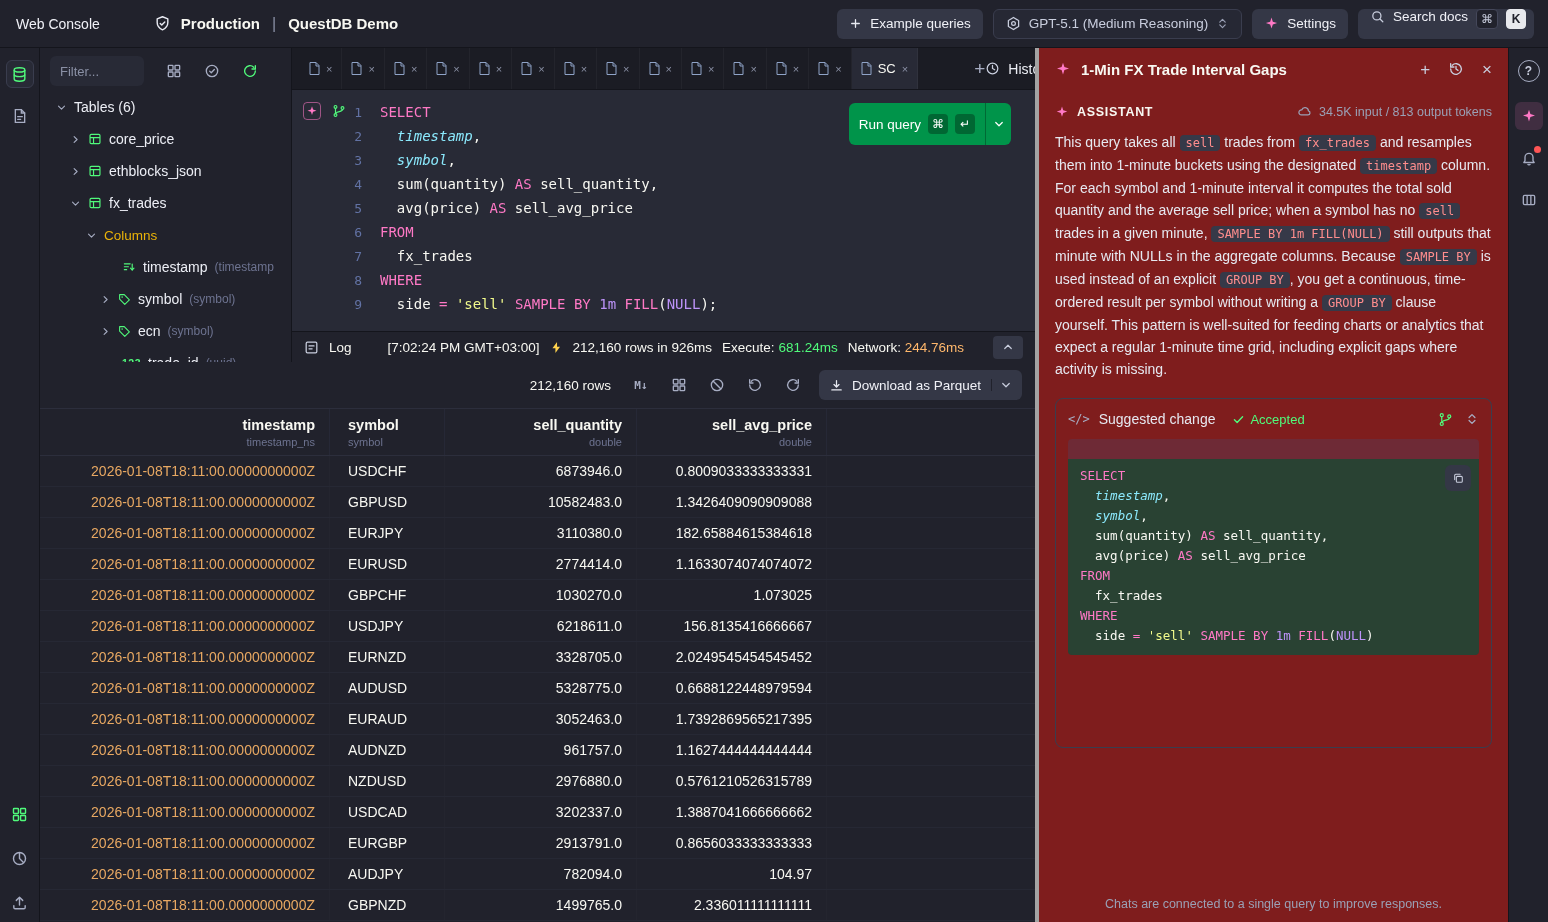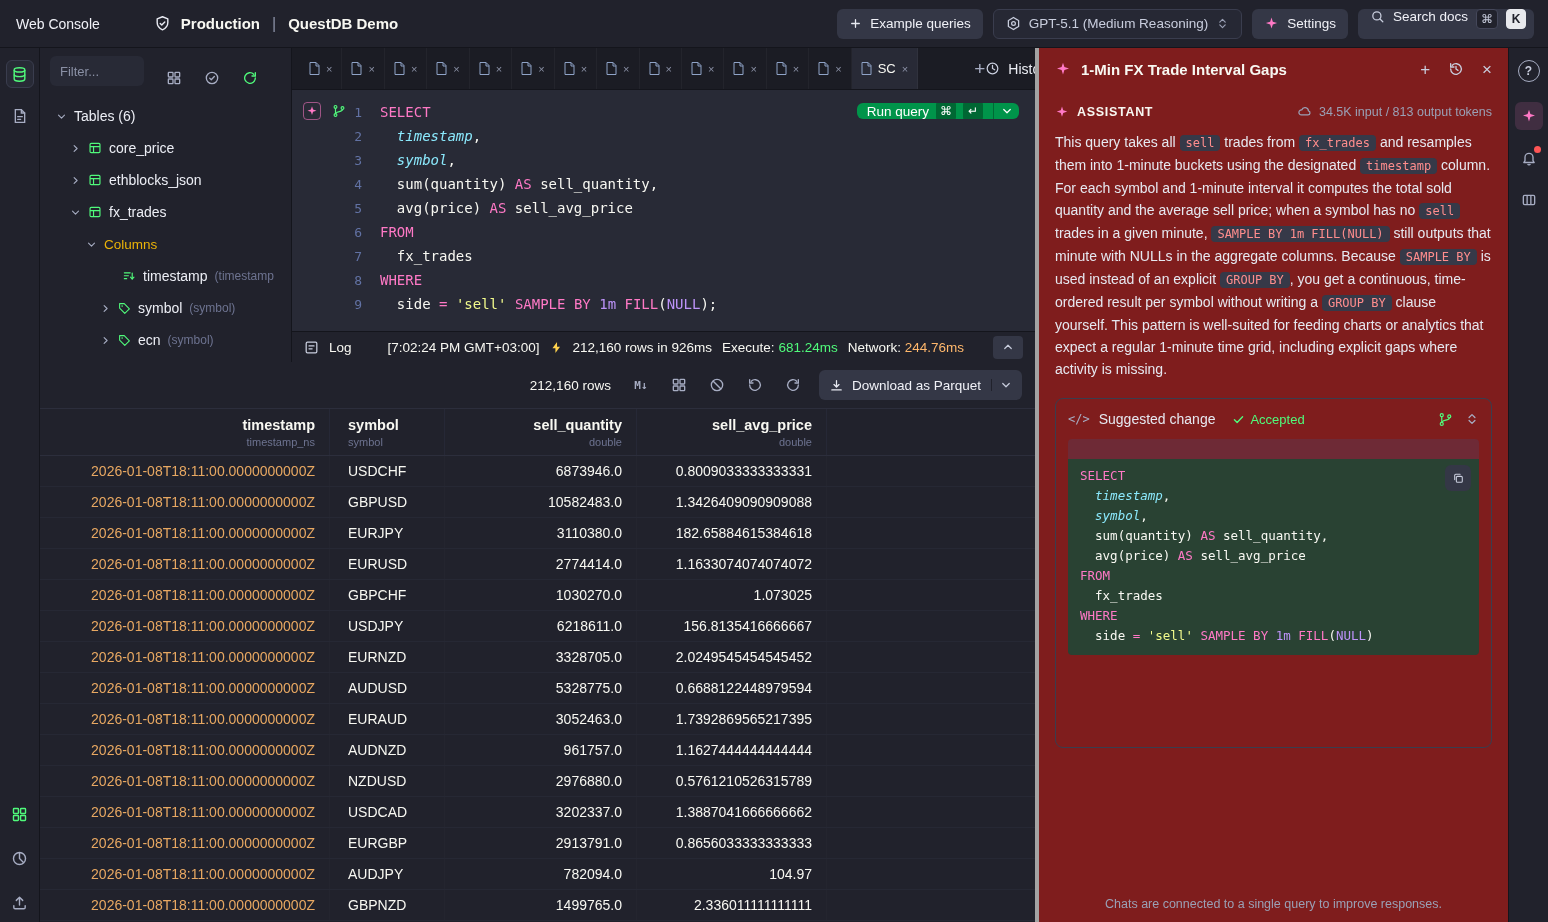--- a/index.html
+++ b/index.html
@@ -41,21 +41,21 @@
   .help-btn{width:22px;height:22px;border-radius:50%;border:1.6px solid #a7adc3;color:#c9cede;
     background:none;font-size:12px;font-weight:bold;display:flex;align-items:center;justify-content:center;margin-bottom:6px}
 
   
   .main-col{width:995px;flex:0 0 995px;display:flex;flex-direction:column;min-width:0}
   .upper{height:314px;flex:0 0 314px;display:flex;min-height:0}
 
   
   .tables-panel{width:252px;flex:0 0 252px;background:#21222c;border-right:1px solid #14151c;
     padding:8px 8px 0;overflow:hidden}
-  .filter-row{display:flex;align-items:flex-end;gap:22px;margin-bottom:14px;padding-left:2px}
+  .filter-row{display:flex;align-items:center;gap:22px;margin-bottom:5px;padding-left:2px}
   .filter-input{width:94px;height:30px;background:#282a36;border:none;border-radius:6px;
     color:#c9cede;font-size:13px;padding:0 10px;outline:none;font-family:inherit}
   .filter-input::placeholder{color:#8a90a5}
   .fr-icon{display:flex;background:none;border:none}
   .tree-row{height:32px;display:flex;align-items:center;gap:7px;font-size:14px;color:#eceef5;
     white-space:nowrap;overflow:hidden}
   .tree-row.root{padding-left:8px}
   .tree-row.tbl{padding-left:22px}
   .tree-row.cols-label{padding-left:38px;font-size:13.5px;color:#eab308}
   .tree-row.colrow{padding-left:52px}
@@ -81,21 +81,21 @@
     font-family:"DejaVu Sans Mono",monospace;font-size:14px}
   .gutter-ico{position:absolute;top:12px;display:flex;background:none;border:none}
   .g-sparkle{left:11px;border:1px solid rgba(255,121,198,.55);border-radius:4px;padding:2px}
   .g-branch{left:40px;top:14px}
   .code .code-line{height:24px;display:flex;align-items:center}
   .ln{flex:0 0 88px;text-align:right;padding-right:18px;color:#6272a4;font-size:13px}
   .code-body{white-space:pre}
   .tok-kw{color:#ff79c6}.tok-ty{color:#8be9fd;font-style:italic}
   .tok-st{color:#f1fa8c}.tok-nu{color:#bd93f9}.tok-pl{color:#f8f8f2}
 
-  .run-group{position:absolute;top:13px;right:16px;display:flex;height:16px;border-radius:6px;
+  .run-group{position:absolute;top:13px;right:24px;display:flex;height:42px;border-radius:6px;
     overflow:hidden;font-family:"Liberation Sans",sans-serif}
   .run-main{background:#00944a;color:#fff;font-size:13.5px;display:flex;gap:7px;align-items:center;
     padding:0 10px;border:none}
   .run-chip{background:rgba(0,0,0,.3);width:20px;height:20px;border-radius:4px;display:flex;
     align-items:center;justify-content:center;font-size:12px}
   .run-caret{background:#00944a;border:none;border-left:1px solid rgba(0,0,0,.28);width:26px;
     display:flex;align-items:center;justify-content:center}
 
   .log-bar{height:31px;flex:0 0 31px;background:#21222c;border-top:1px solid #14151c;display:flex;
     align-items:center;padding:0 12px;font-size:13.5px;gap:10px;white-space:nowrap}

